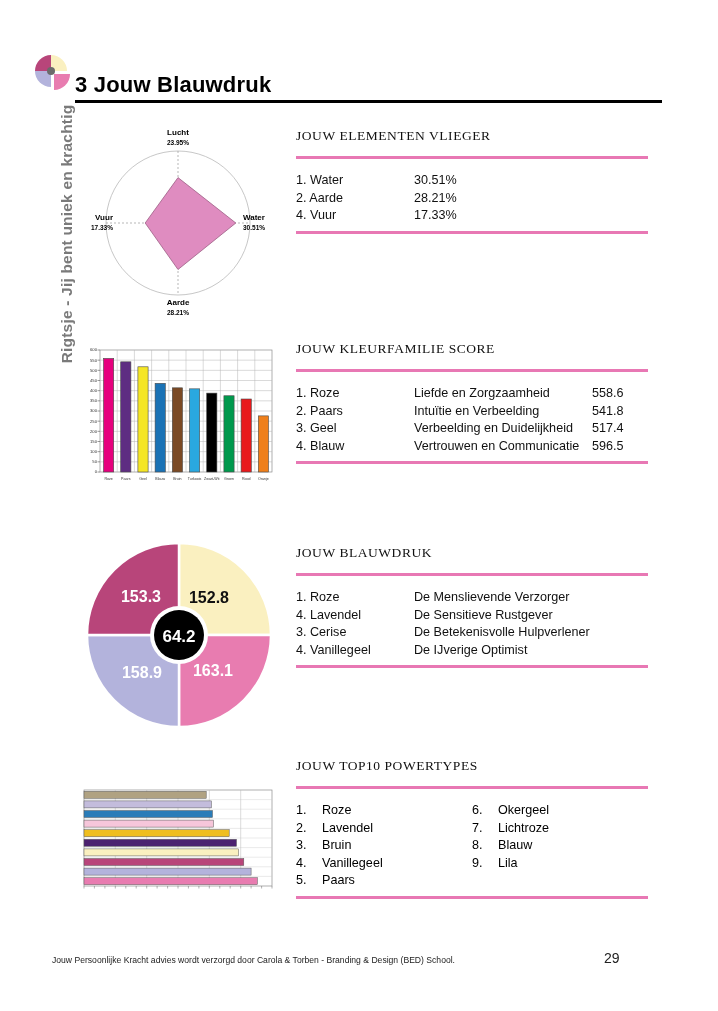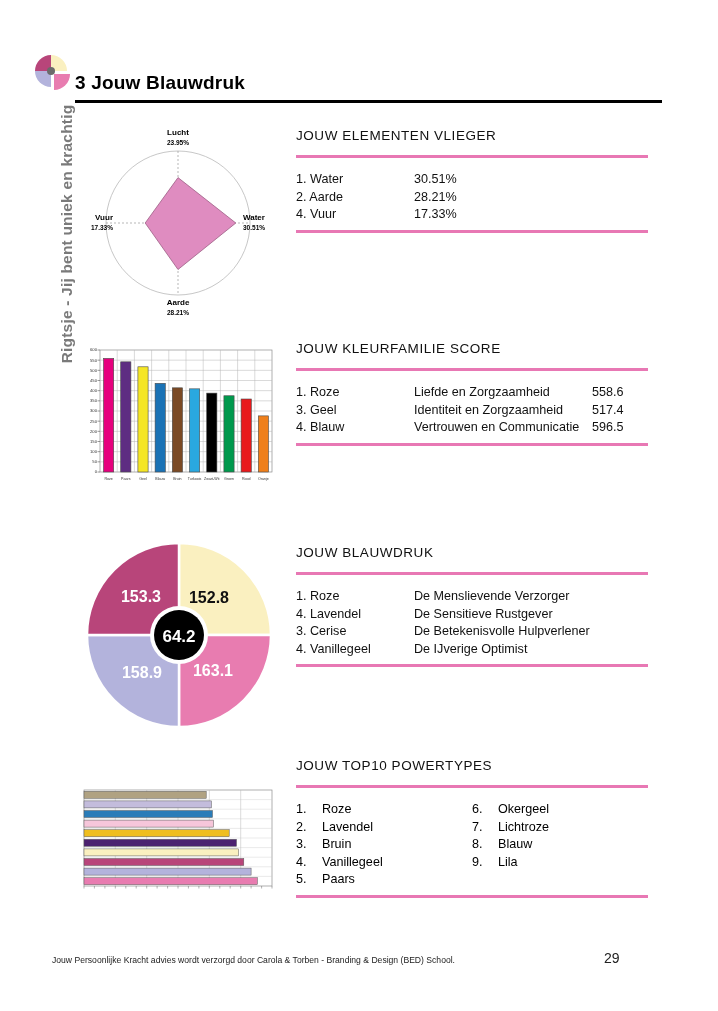--- a/index.html
+++ b/index.html
@@ -38,21 +38,21 @@
     color: #7a7a7a;
     letter-spacing: 0.2px;
     white-space: nowrap;
   }
 
   
   #page-title {
     position: absolute;
     left: 75px;
     top: 72px;
-    font-size: 19px;
+    font-size: 22px;
     font-weight: bold;
     letter-spacing: 0.2px;
   }
   #title-rule {
     position: absolute;
     left: 75px;
     top: 100px;
     width: 587px;
     height: 3px;
     background: #000;
@@ -63,20 +63,21 @@
     position: absolute;
     left: 296px;
     width: 352px;
   }
   .section-heading {
     font-size: 13.5px;
     letter-spacing: 0.55px;
     color: #111;
     margin: 0 0 12px 0;
     white-space: nowrap;
+    font-family: Liberation Serif, serif;
   }
   .rule-pink {
     height: 3px;
     background: #e878b4;
     width: 100%;
   }
   .rows {
     padding: 13px 0 6px 0;
   }
   .row {
@@ -321,22 +322,27 @@
 <div class="section" style="top:341px;">
   <div class="section-heading">JOUW KLEURFAMILIE SCORE</div>
   <div class="rule-pink"></div>
   <div class="rows">
     <div class="row">
       <div class="c-rank">1. Roze</div>
       <div class="c-desc">Liefde en Zorgzaamheid</div>
       <div class="c-val">558.6</div>
     </div>
     <div class="row">
+      <div class="c-rank">2. Paars</div>
+      <div class="c-desc">Intuïtie en Verbeelding</div>
+      <div class="c-val">541.8</div>
+    </div>
+    <div class="row">
       <div class="c-rank">3. Geel</div>
-      <div class="c-desc">Identiteit en Zorgzaamheid</div>
+      <div class="c-desc">Verbeelding en Duidelijkheid</div>
       <div class="c-val">517.4</div>
     </div>
     <div class="row">
       <div class="c-rank">4. Blauw</div>
       <div class="c-desc">Vertrouwen en Communicatie</div>
       <div class="c-val">596.5</div>
     </div>
   </div>
   <div class="rule-pink"></div>
 </div>

